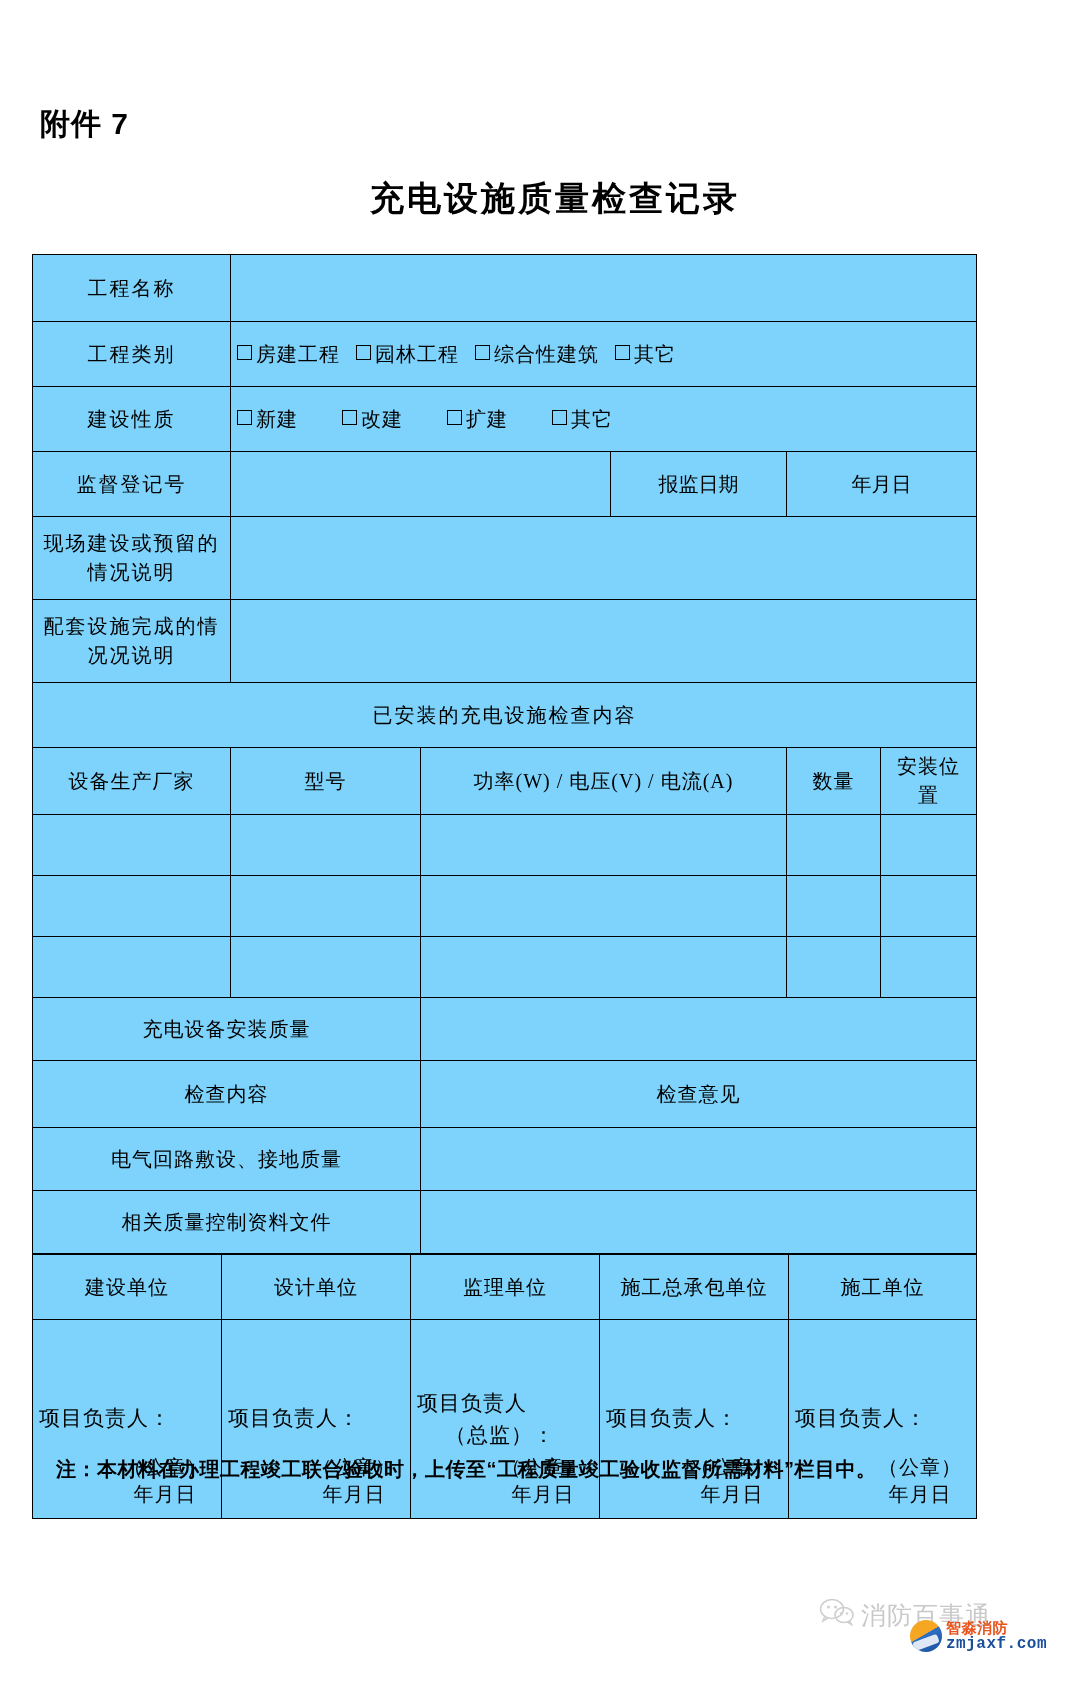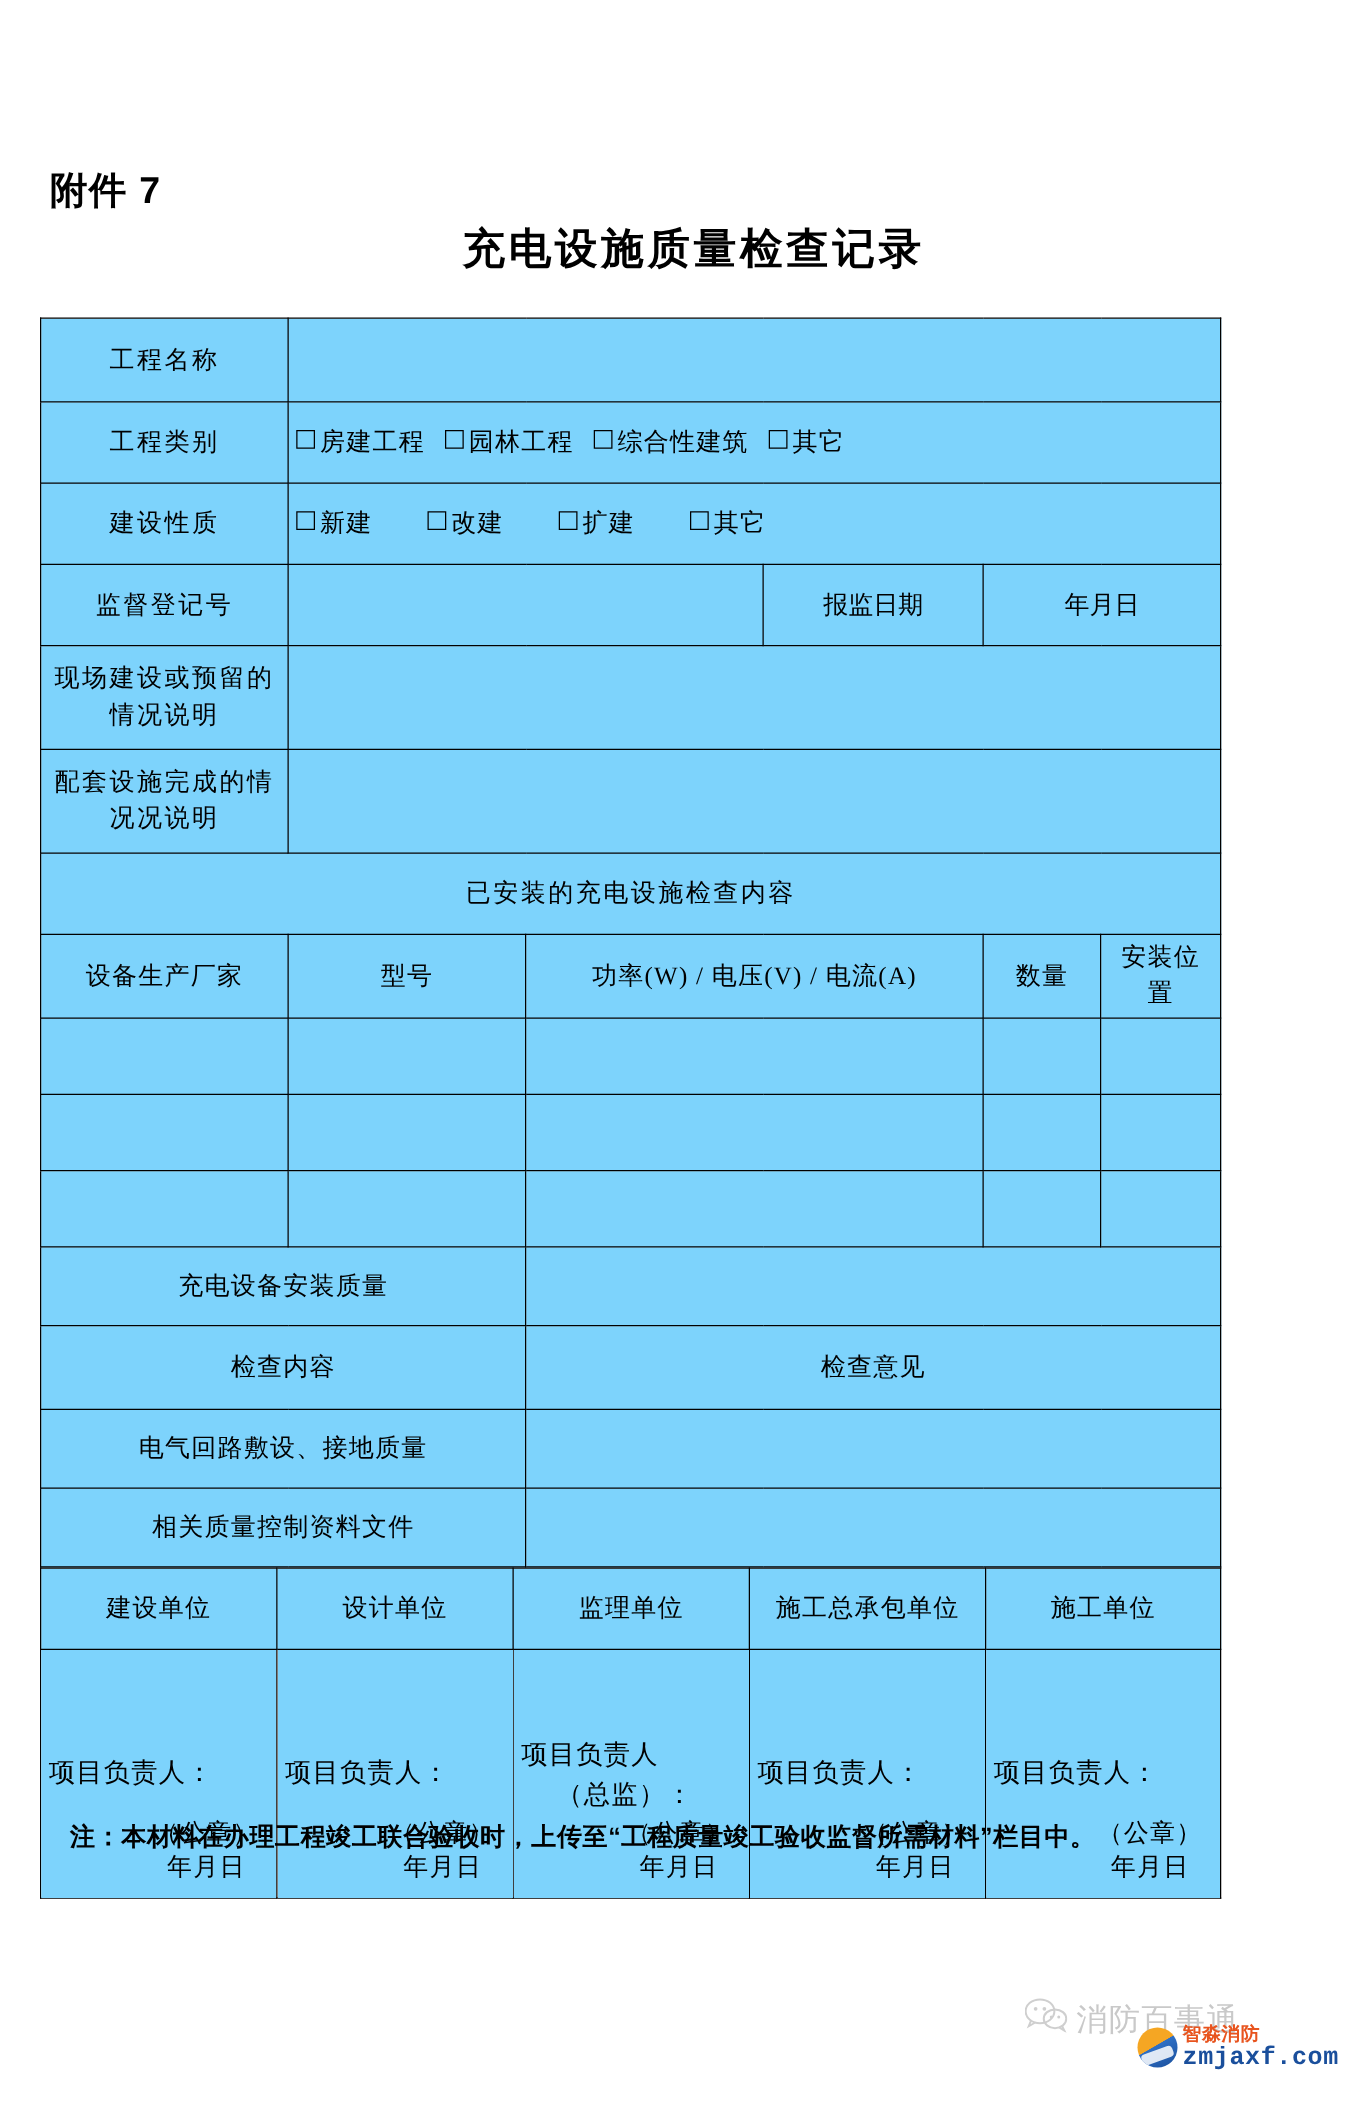--- a/index.html
+++ b/index.html
@@ -20,21 +20,21 @@
     width: 1080px;
     height: 1683px;
     box-sizing: border-box;
     padding: 0;
   }
 
   
   .attachment-label {
     position: absolute;
     left: 40px;
-    top: 132px;
+    top: 104px;
     font-size: 30px;
     font-weight: bold;
     letter-spacing: 1px;
     font-family: "Liberation Sans", "DejaVu Sans", sans-serif;
   }
   .doc-title {
     position: absolute;
     left: 0;
     right: 0;
     top: 176px;
@@ -191,21 +191,21 @@
   }
   .brand-text { line-height: 1.05; }
   .brand-cn {
     font-size: 15px;
     font-weight: bold;
     color: #e8541e;
     font-family: "Liberation Sans", "DejaVu Sans", sans-serif;
     letter-spacing: 0.5px;
   }
   .brand-url {
-    font-size: 20px;
+    font-size: 16px;
     font-weight: bold;
     color: #1a4f9c;
     font-family: "Liberation Mono", "DejaVu Sans Mono", monospace;
     letter-spacing: 0.5px;
   }
 </style>
 </head>
 <body>
 
 <div class="page">

